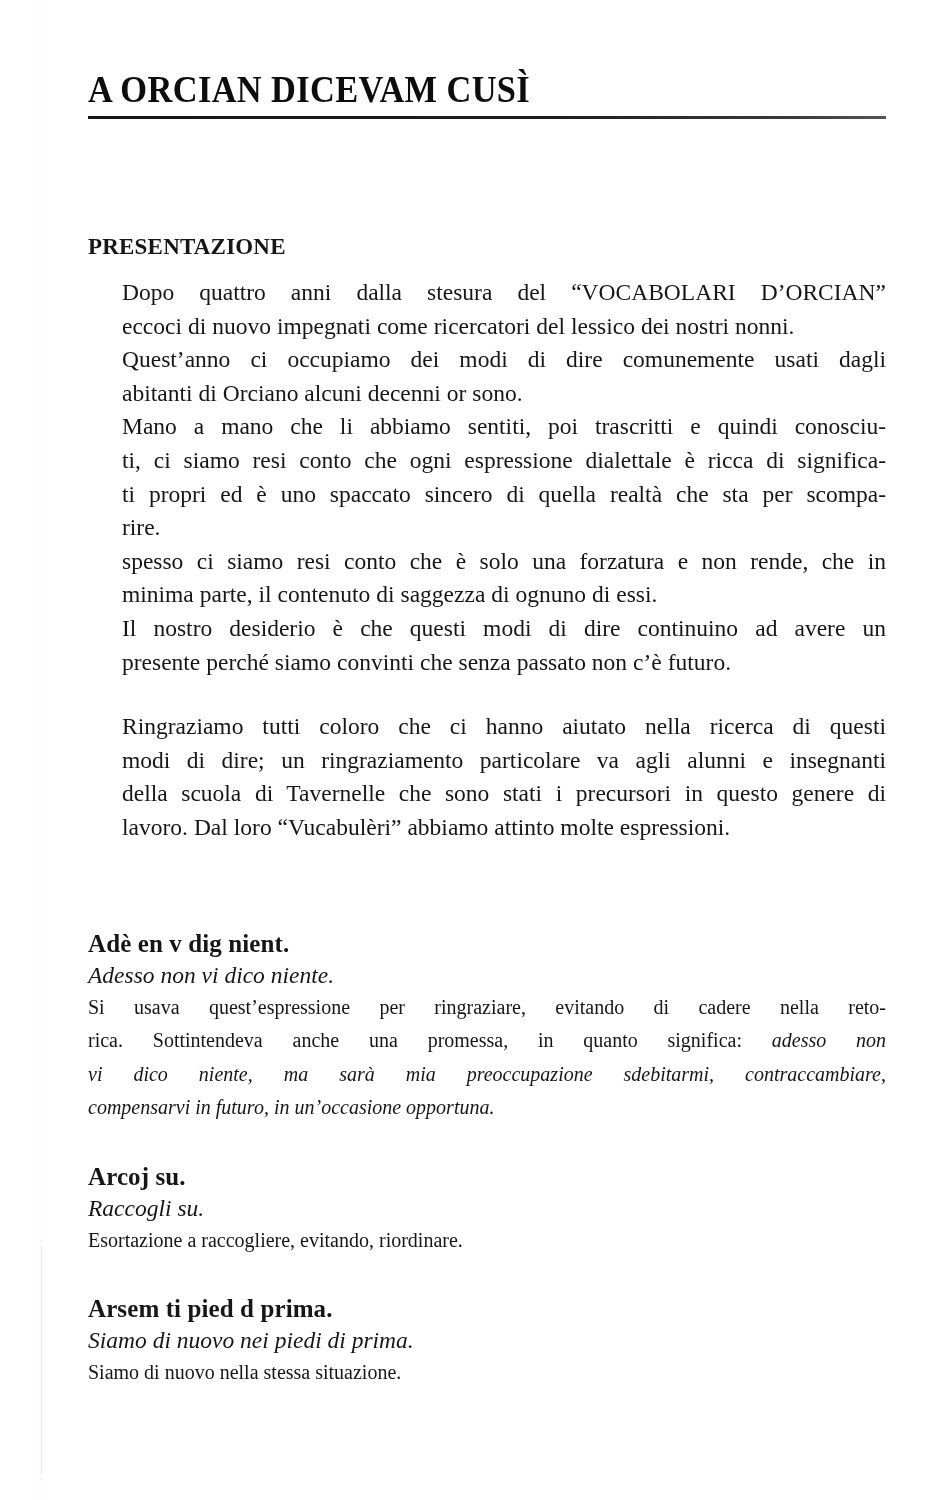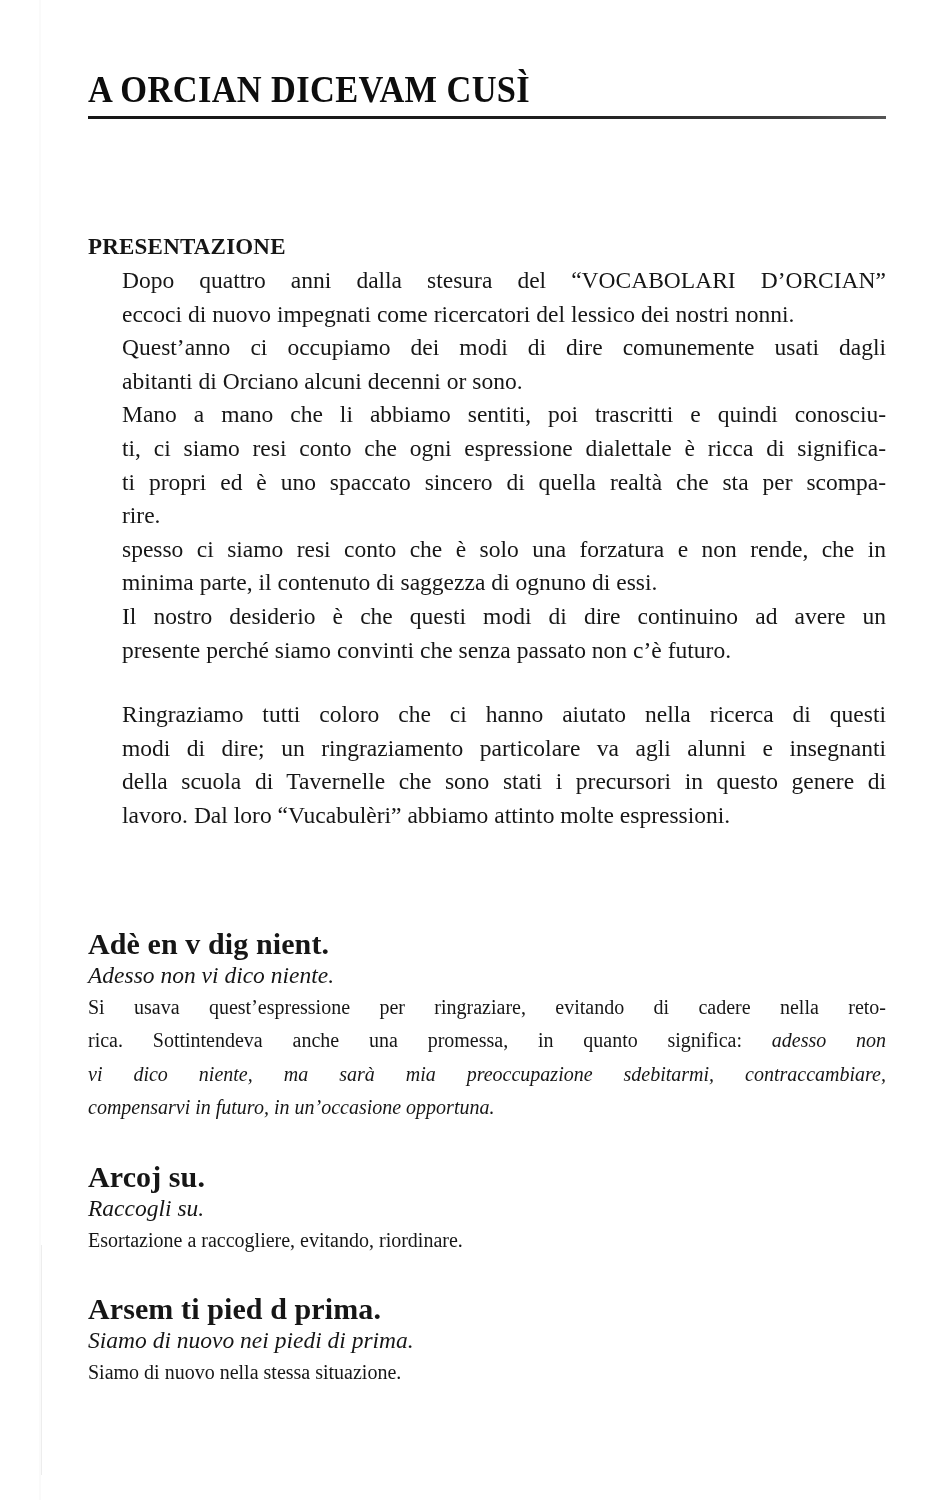--- a/index.html
+++ b/index.html
@@ -66,21 +66,21 @@
     position: absolute;
     left: 88px;
     top: 232px;
     width: 798px;
   }
   .section-heading {
     font-weight: bold;
     font-size: 23px;
     line-height: 30px;
     letter-spacing: 0.2px;
-    margin-bottom: 2px;
+    margin-bottom: 14px;
   }
   .para {
     font-size: 23.5px;
     line-height: 33.6px;
     text-align: justify;
     text-indent: 34px;
     margin: 0;
     -webkit-hyphens: none;
     hyphens: none;
     word-spacing: 0.1px;
@@ -108,21 +108,21 @@
     left: 88px;
     top: 928px;
     width: 798px;
   }
   .entry {
     margin-bottom: 36px;
   }
   .entry:last-child { margin-bottom: 14px; }
   .entry-term {
     font-weight: bold;
-    font-size: 30px;
+    font-size: 25px;
     line-height: 31px;
     letter-spacing: 0.1px;
   }
   .entry-literal {
     font-style: italic;
     font-size: 23.5px;
     line-height: 32px;
   }
   .entry-gloss {
     font-size: 20px;

